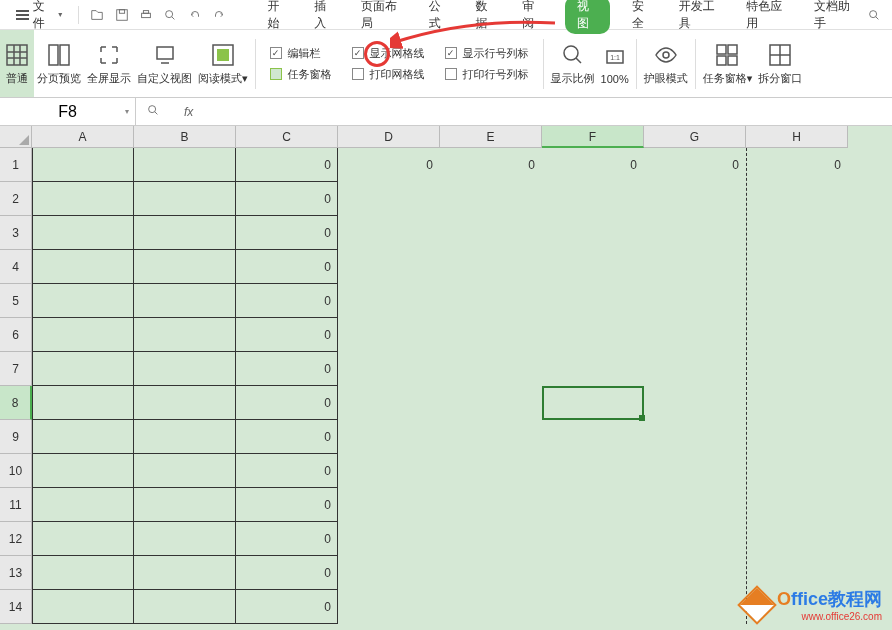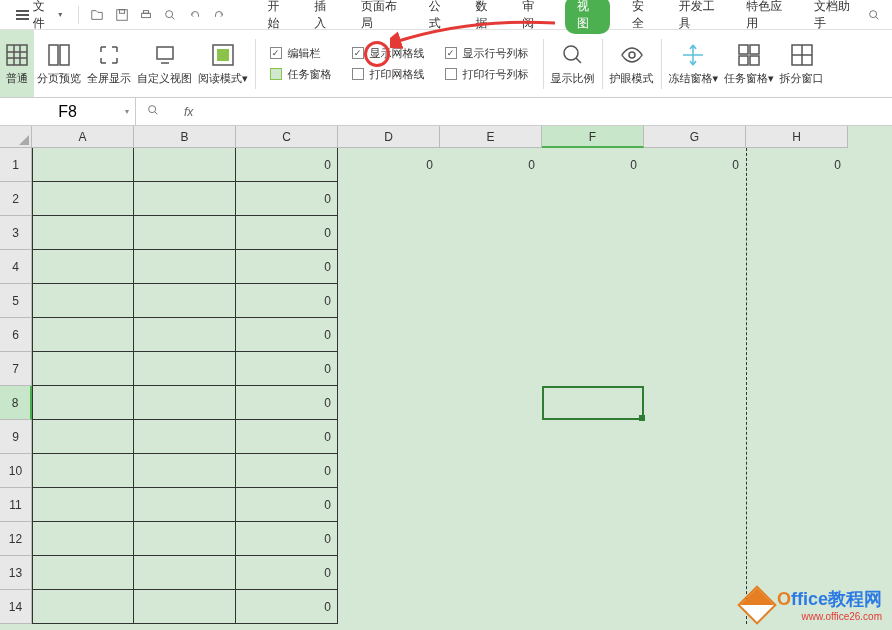--- a/index.html
+++ b/index.html
@@ -224,41 +224,42 @@
 
   <div class="ribbon-group">
     <div class="ribbon-icon">
         <svg viewBox="0 0 24 24">
           <circle cx="10" cy="10" r="7"></circle>
           <path d="M15 15l5 5"></path>
         </svg>
       </div>
     <div class="ribbon-label">显示比例</div>
   </div>
+  <div class="ribbon-group">
+    <div class="ribbon-icon">
+        <svg viewBox="0 0 24 24">
+          <rect x="4" y="6" width="16" height="12"></rect>
+          <text x="12" y="15" font-size="7" text-anchor="middle" fill="#555" stroke="none">1:1</text>
+        </svg>
+      </div>
+    <div class="ribbon-label">100%</div>
+  </div>
   <div class="ribbon-divider"></div>
 
   <div class="ribbon-group">
     <div class="ribbon-icon">
         <svg viewBox="0 0 24 24">
           <path d="M2 12s4-7 10-7 10 7 10 7-4 7-10 7-10-7-10-7z"></path>
           <circle cx="12" cy="12" r="3"></circle>
         </svg>
       </div>
     <div class="ribbon-label">护眼模式</div>
   </div>
   <div class="ribbon-divider"></div>
 
-  <div class="ribbon-group">
-    <div class="ribbon-icon">
-        <svg viewBox="0 0 24 24">
-          <path d="M12 2v20M2 12h20M12 2l-3 4M12 2l3 4M12 22l-3-4M12 22l3-4" stroke="#5bc0de"></path>
-        </svg>
-      </div>
-    <div class="ribbon-label"><span>冻结窗格</span>▾</div>
-  </div>
   <div class="ribbon-group">
     <div class="ribbon-icon">
         <svg viewBox="0 0 24 24">
           <rect x="2" y="2" width="9" height="9"></rect>
           <rect x="13" y="2" width="9" height="9"></rect>
           <rect x="2" y="13" width="9" height="9"></rect>
           <rect x="13" y="13" width="9" height="9"></rect>
         </svg>
       </div>
     <div class="ribbon-label"><span>任务窗格</span>▾</div>

